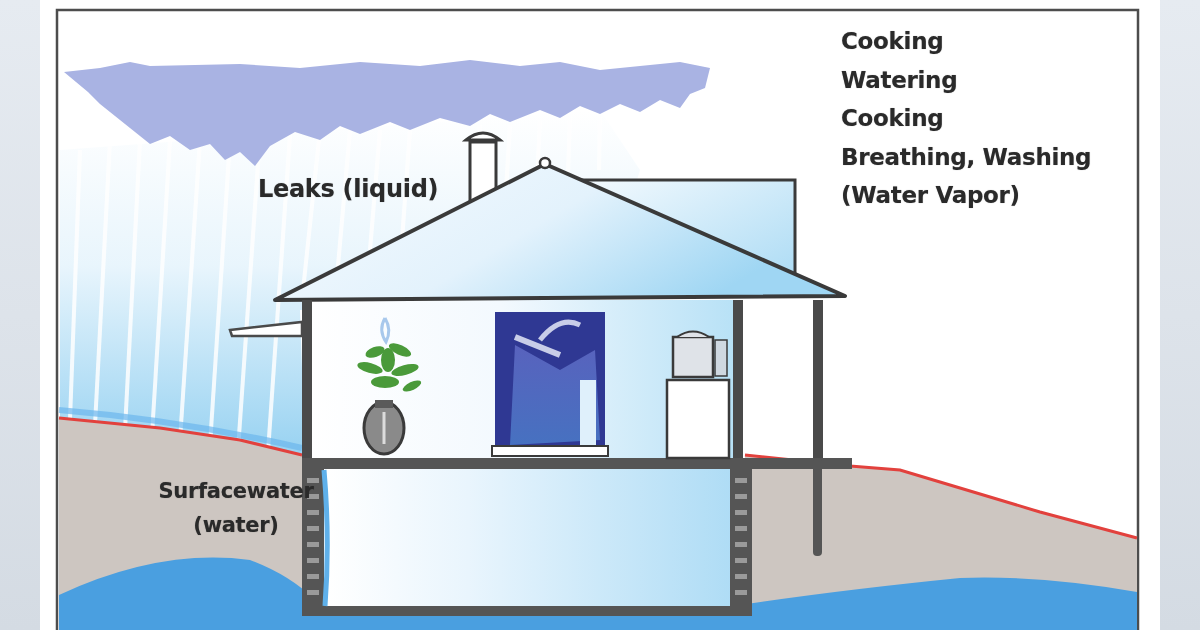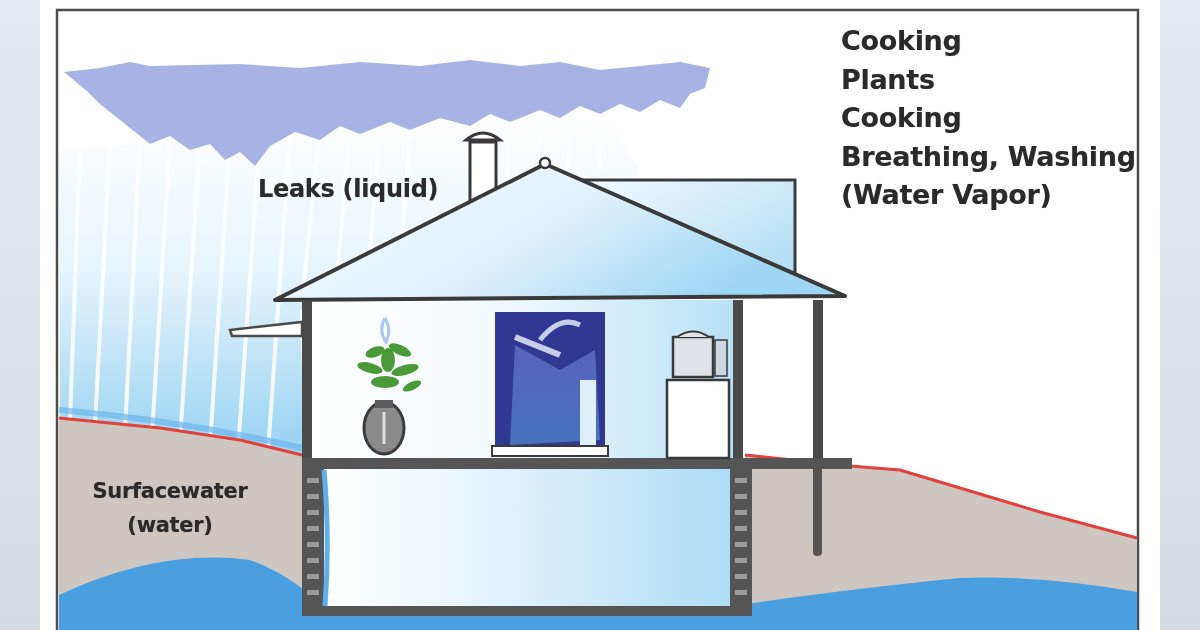--- a/index.html
+++ b/index.html
@@ -20,28 +20,28 @@
   .canvas {
     position: absolute; left: 40px; top: 0; width: 1120px; height: 630px;
     background: #ffffff;
   }
   svg.diagram { position: absolute; left: 0; top: 0; }
   .label {
     position: absolute;
     font-family: "DejaVu Sans", sans-serif;
     font-weight: bold;
     color: #2a2a2a;
-    font-size: 27px;
+    font-size: 23px;
     line-height: 38.5px;
     letter-spacing: -0.3px;
     text-shadow: 0 0 1px rgba(0,0,0,0.35);
     white-space: nowrap;
   }
   .label.small { font-size: 21px; line-height: 34px; }
-  .center { text-align: center; }
+  .center { text-align: center; padding-left: 44px; }
 </style>
 </head>
 <body>
 
 <div class="side-strip-left"></div>
 <div class="side-strip-right"></div>
 
 <div class="canvas">
   <svg class="diagram" width="1120" height="630" viewBox="0 0 1120 630" xmlns="http://www.w3.org/2000/svg">
     <defs>
@@ -191,21 +191,21 @@
       <rect x="633" y="337" width="40" height="40" fill="#dfe3e8" stroke="#3a3a3a" stroke-width="2.5"></rect>
       <path d="M 637 337 Q 653 326 669 337" fill="#dfe3e8" stroke="#3a3a3a" stroke-width="2"></path>
       <rect x="675" y="340" width="12" height="36" fill="#cfd8e0" stroke="#3a3a3a" stroke-width="1.5"></rect>
     </g>
   </svg>
 
   <div class="label" style="left:218px; top:170px; font-size:24px;">Leaks (liquid)</div>
 
   <div style="position:absolute; left:801px; top:22px;">
     <div class="label" style="position:static;">Cooking</div>
-    <div class="label" style="position:static;">Plants</div>
+    <div class="label" style="position:static;">Watering</div>
     <div class="label" style="position:static;">Cooking</div>
     <div class="label" style="position:static;">Breathing, Washing</div>
     <div class="label" style="position:static;">(Water Vapor)</div>
   </div>
 
   <div style="position:absolute; left:20px; top:474px; width:220px;" class="center">
     <div class="label small center" style="position:static;">Surfacewater</div>
     <div class="label small center" style="position:static;">(water)</div>
   </div>
 

